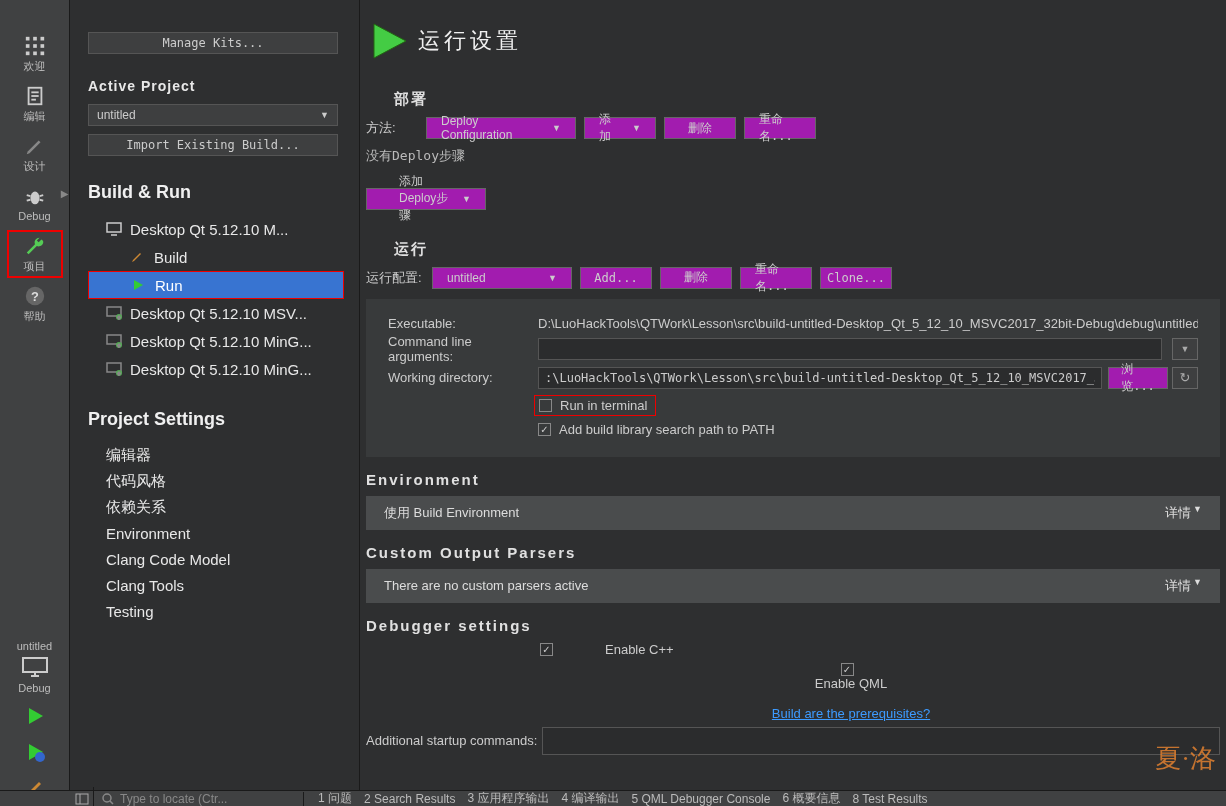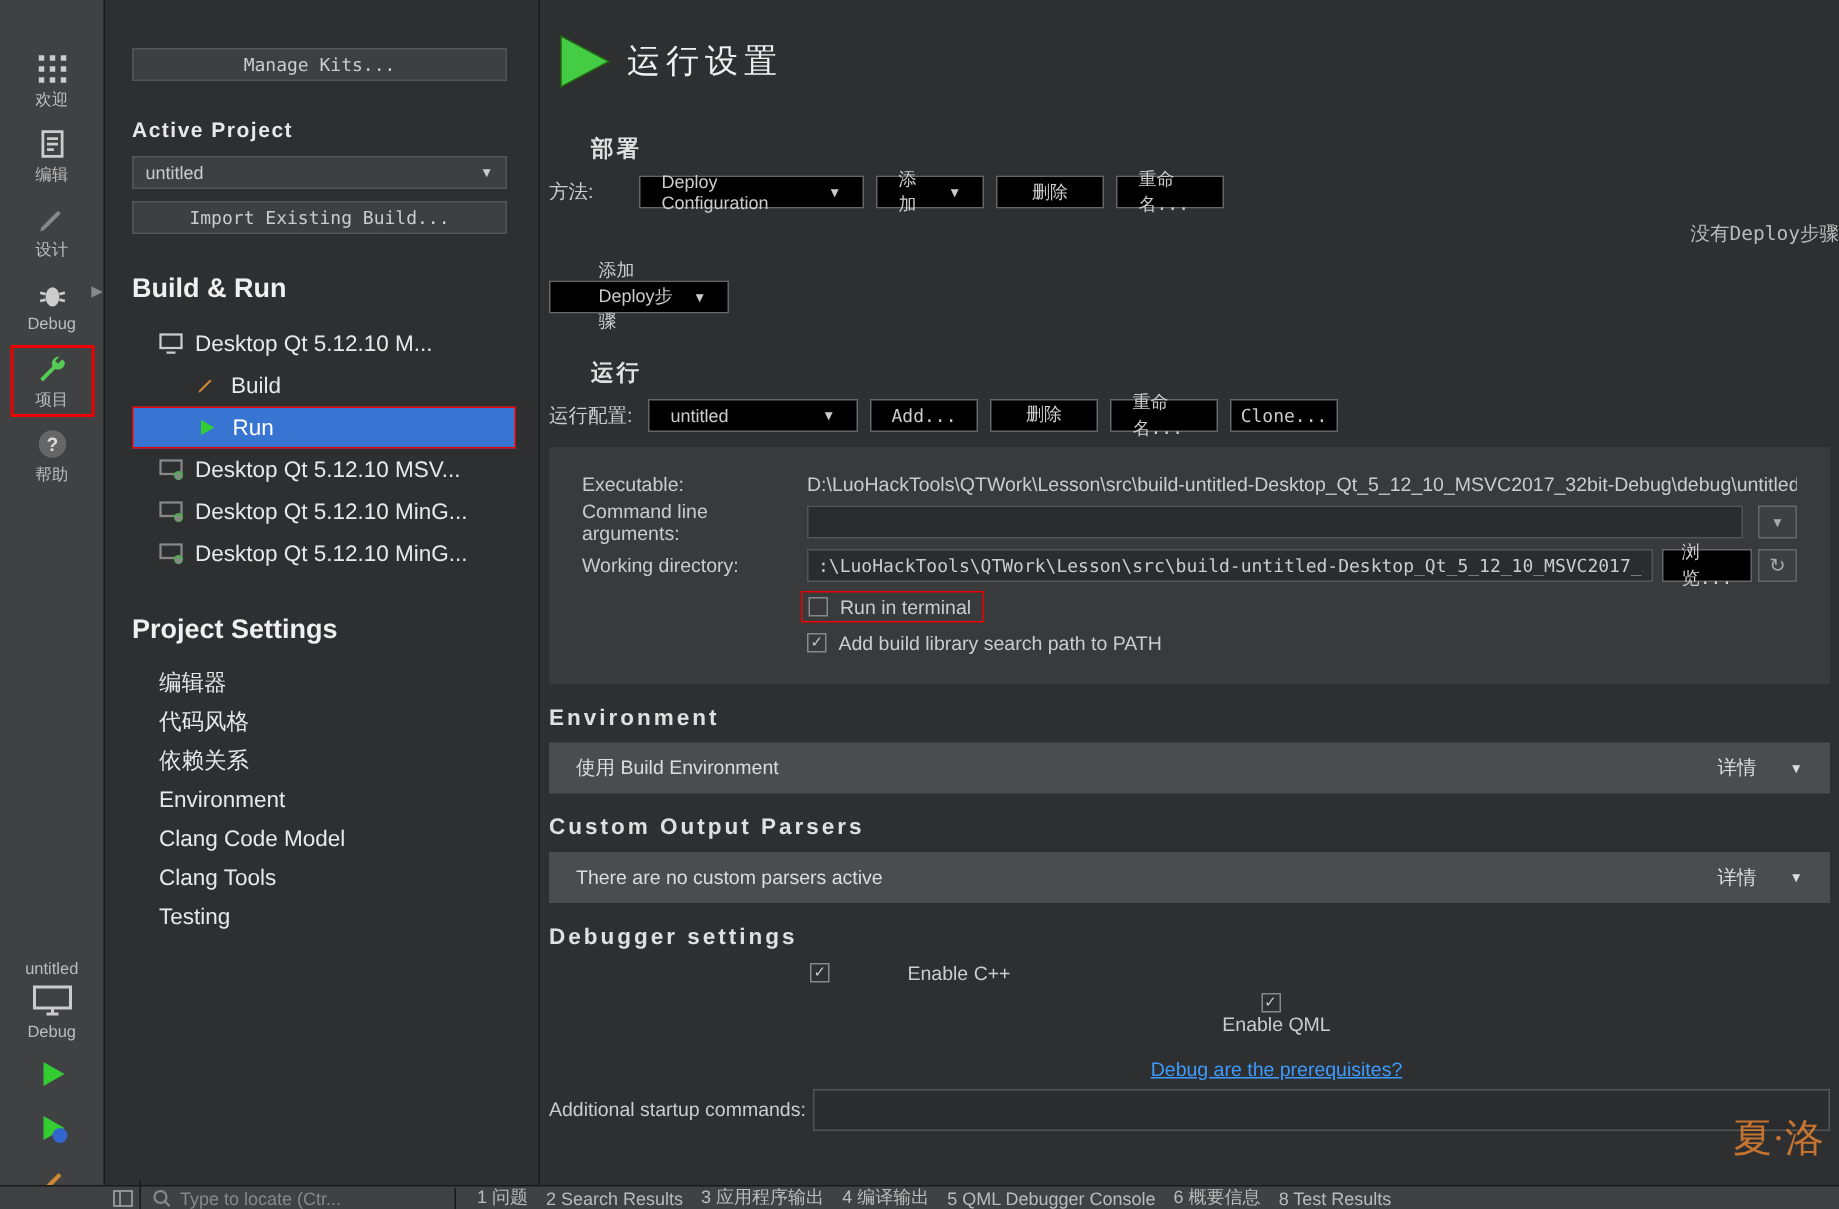--- a/index.html
+++ b/index.html
@@ -30,36 +30,36 @@
 .ps-row { height:26px; padding-left:18px; font-size:15px; color:#e8e8e8; cursor:pointer; display:flex; align-items:center; }
 
 
 .main { flex:1; background:#2e2f30; position:relative; overflow:hidden; }
 .main-head { display:flex; align-items:center; padding:18px 0 12px 6px; }
 .main-head svg { width:46px; height:46px; }
 .main-head h1 { font-size:22px; color:#f0f0f0; font-weight:normal; margin-left:6px; letter-spacing:4px; }
 .section-title { font-size:15px; color:#e0e0e0; font-weight:bold; margin:14px 0 8px 34px; letter-spacing:2px; }
 .form-row { display:flex; align-items:center; margin:6px 0 6px 6px; font-family:monospace; font-size:13px; color:#ccc; }
 .form-row .label { width:54px; margin-left:0; }
-.btn-s { height:22px; background:#000000; border:1px solid #666; color:#ccc; font-family:monospace; font-size:12px; padding:0 14px; margin-right:8px; cursor:pointer; display:inline-flex; align-items:center; justify-content:center; }
+.btn-s { height:22px; background:#a21caf; border:1px solid #666; color:#ccc; font-family:monospace; font-size:12px; padding:0 14px; margin-right:8px; cursor:pointer; display:inline-flex; align-items:center; justify-content:center; }
 .btn-s.combo { justify-content:space-between; }
 .btn-s .tri { margin-left:10px; font-size:9px; }
-.note { font-family:monospace; font-size:13px; color:#bbb; margin:8px 0 6px 6px;text-align:right; }
+.note { font-family:monospace; font-size:13px; color:#bbb; margin:8px 0 6px 6px; }
 .details-box { background:#383a3b; margin:10px 6px 10px 6px; padding:14px 22px; }
 .db-row { display:flex; align-items:center; margin:3px 0; font-family:monospace; font-size:13px; color:#ccc; }
 .db-row .lbl { width:150px; }
 .db-row .val { flex:1; white-space:nowrap; overflow:hidden; }
 .db-row input.field { flex:1; height:22px; background:#2b2c2d; border:1px solid #555; color:#ccc; font-family:monospace; font-size:12px; padding:0 6px; margin-right:6px; }
 .db-row .icon-btn { width:26px; height:22px; background:#3e3f40; border:1px solid #666; margin-left:4px; display:flex; align-items:center; justify-content:center; cursor:pointer; }
 .chk-row { display:flex; align-items:center; margin:6px 0 6px 150px; font-family:monospace; font-size:13px; color:#ccc; }
 .chk-row.boxed { border:1px solid #e00; padding:2px 8px 2px 4px; width:fit-content; margin-left:146px; }
 .chk { width:13px; height:13px; border:1px solid #888; margin-right:8px; display:inline-flex; align-items:center; justify-content:center; font-size:10px; cursor:pointer; }
 .chk.on::after { content:"✓"; color:#ccc; }
 .env-bar { background:#4a4c4d; margin:8px 6px; height:34px; display:flex; align-items:center; justify-content:space-between; padding:0 18px; font-family:monospace; font-size:13px; color:#ddd; }
-.env-bar .right { display:flex; align-items:center; gap:22px; cursor:pointer; }
+.env-bar .right { display:flex; align-items:flex-start; gap:2px; cursor:pointer; }
 .link { color:#3d9bff; text-decoration:underline; cursor:pointer; }
 
 
 .status { position:absolute; left:0; right:0; bottom:0; height:16px; background:#404142; border-top:1px solid #1a1a1a; display:flex; align-items:center; font-size:12px; color:#bbb; }
 .status .split { width:24px; height:24px; display:flex; align-items:center; justify-content:center; border-right:1px solid #1a1a1a; cursor:pointer; }
 .status .search { display:flex; align-items:center; width:210px; border-right:1px solid #1a1a1a; padding:0 8px; color:#888; cursor:text; }
 .status .search svg { width:12px; height:12px; margin-right:6px; }
 .status .tabs { display:flex; align-items:center; gap:12px; padding-left:14px; }
 .status .tabs span { cursor:pointer; }
 
@@ -302,21 +302,21 @@
     </div>
 
     <div class="section-title" style="margin-left:6px;">Debugger settings</div>
     <div class="chk-row" style="margin-left:180px;gap:44px;">
       <span class="chk on"></span>
       <span>Enable C++</span>
     </div>
     <div class="chk-row" style="margin-left:116px;flex-direction:column;">
       <span class="chk on"></span>
       <span>Enable QML</span>
-      &nbsp;&nbsp;<span class="link">Debug are the prerequisites?</span>
+      &nbsp;&nbsp;<span class="link">Build are the prerequisites?</span>
     </div>
     <div class="db-row" style="margin-left:6px;">
       <span style="width:176px;">Additional startup commands:</span>
       <input class="field" style="height: 28px;">
     </div>
 
     <div class="watermark">夏·洛</div>
   </div>
 </div>
 

